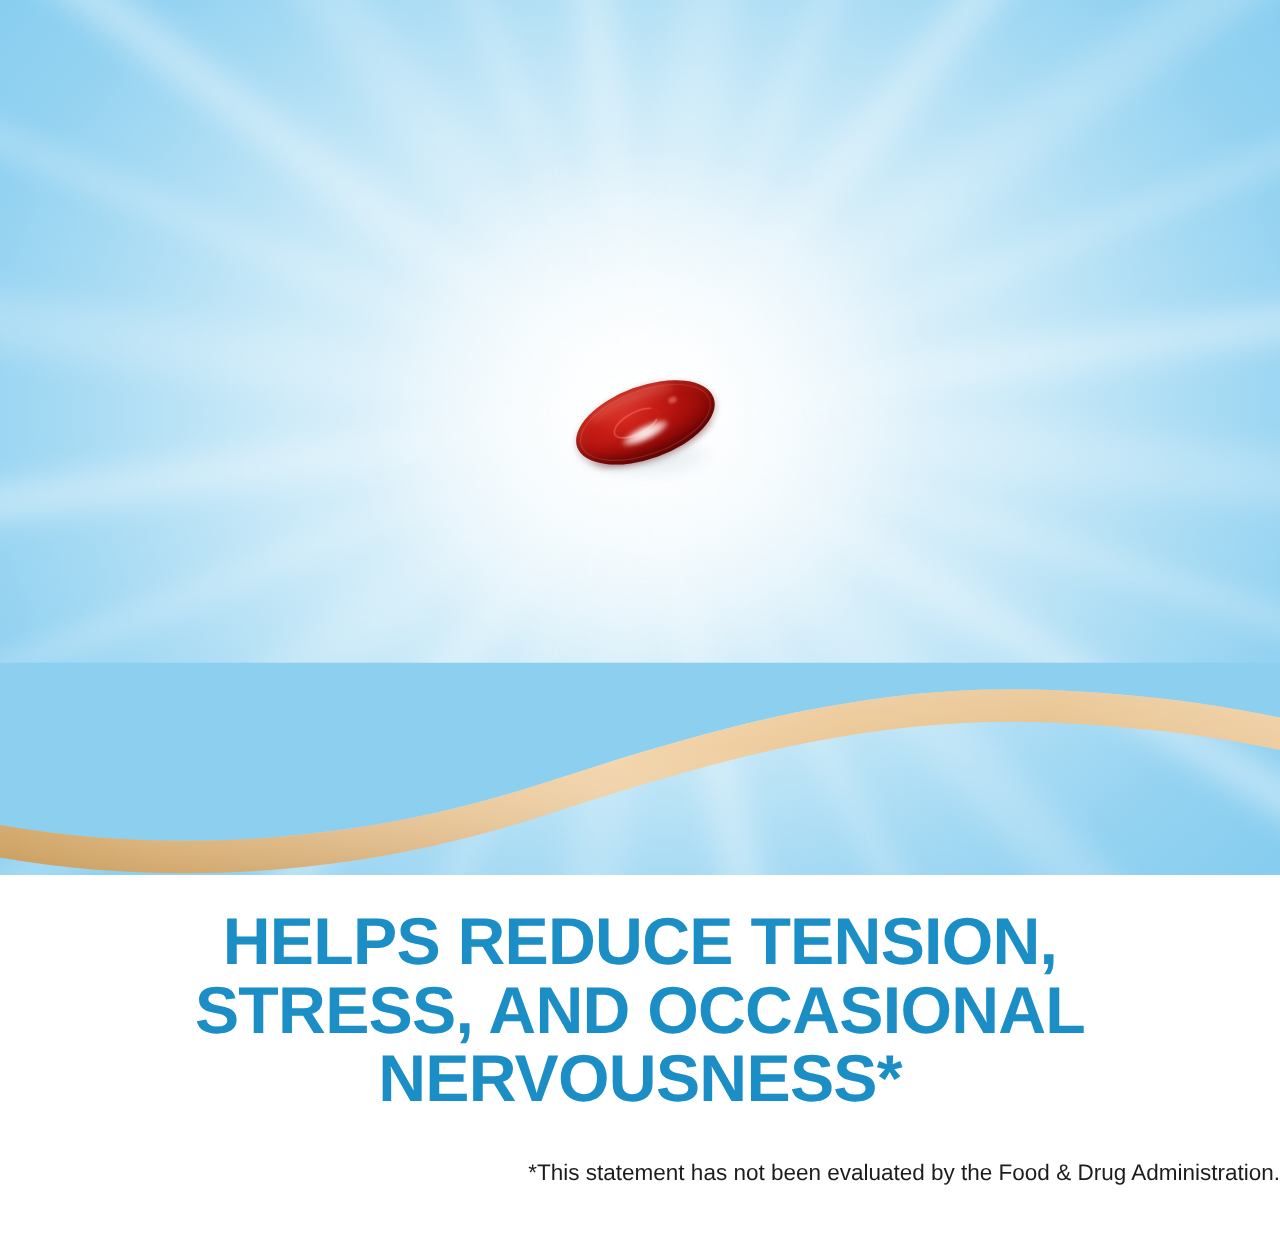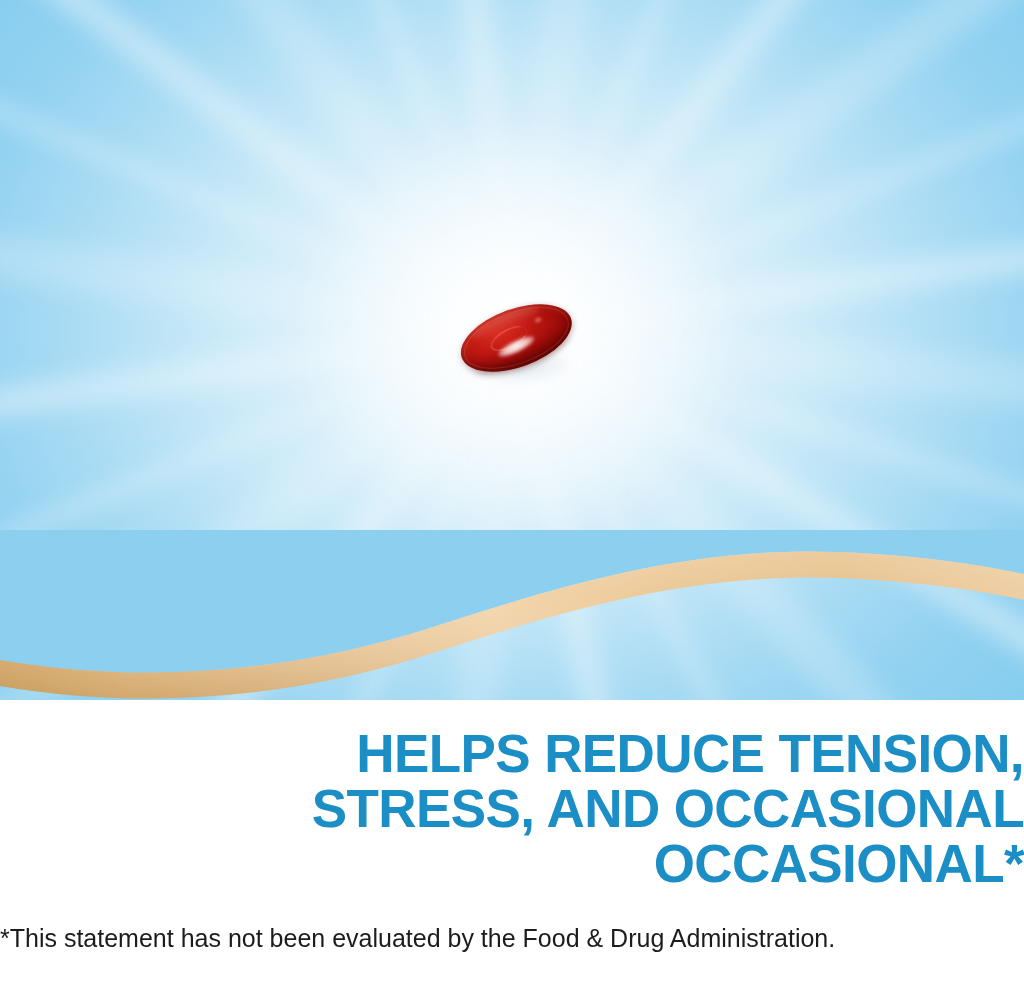--- a/index.html
+++ b/index.html
@@ -201,38 +201,38 @@
     left: 0; top: 700px;
     width: 1024px;
     height: 291px;
     background: #ffffff;
   }
   #headline {
     position: absolute;
     left: 0;
     top: 26px;
     width: 1024px;
-    text-align: right;
+    text-align: center;
     color: #1b8ec6;
     font-family: "Liberation Sans", sans-serif;
     font-weight: bold;
     font-size: 53px;
     line-height: 55px;
     letter-spacing: -0.6px;
   }
   #headline .hl-line { display: block; white-space: nowrap; }
   #disclaimer {
     position: absolute;
     left: 0;
     top: 224px;
     width: 1024px;
-    text-align: left;
+    text-align: right;
     color: #1c1c1c;
     font-family: "Liberation Sans", sans-serif;
-    font-size: 25px;
+    font-size: 18px;
     line-height: 28px;
   }
   #disclaimer .dc-line { display: block; white-space: nowrap; }
 </style>
 </head>
 <body>
 
 <div id="stage">
 
   <div id="hero">
@@ -327,21 +327,21 @@
         <rect x="0" y="0" width="1024" height="170" fill="url(#goldGradV)"></rect>
       </g>
     </svg>
   </div>
 
   <div id="bottom">
 
     <div id="headline">
       <span class="hl-line">HELPS REDUCE TENSION,</span>
       <span class="hl-line">STRESS, AND OCCASIONAL</span>
-      <span class="hl-line">OCCASIONAL*</span>
+      <span class="hl-line">NERVOUSNESS*</span>
     </div>
 
     <div id="disclaimer">
       <span class="dc-line">*This statement has not been evaluated by the Food &amp; Drug Administration.</span>
     </div>
 
   </div>
 </div>
 
 </body></html>

